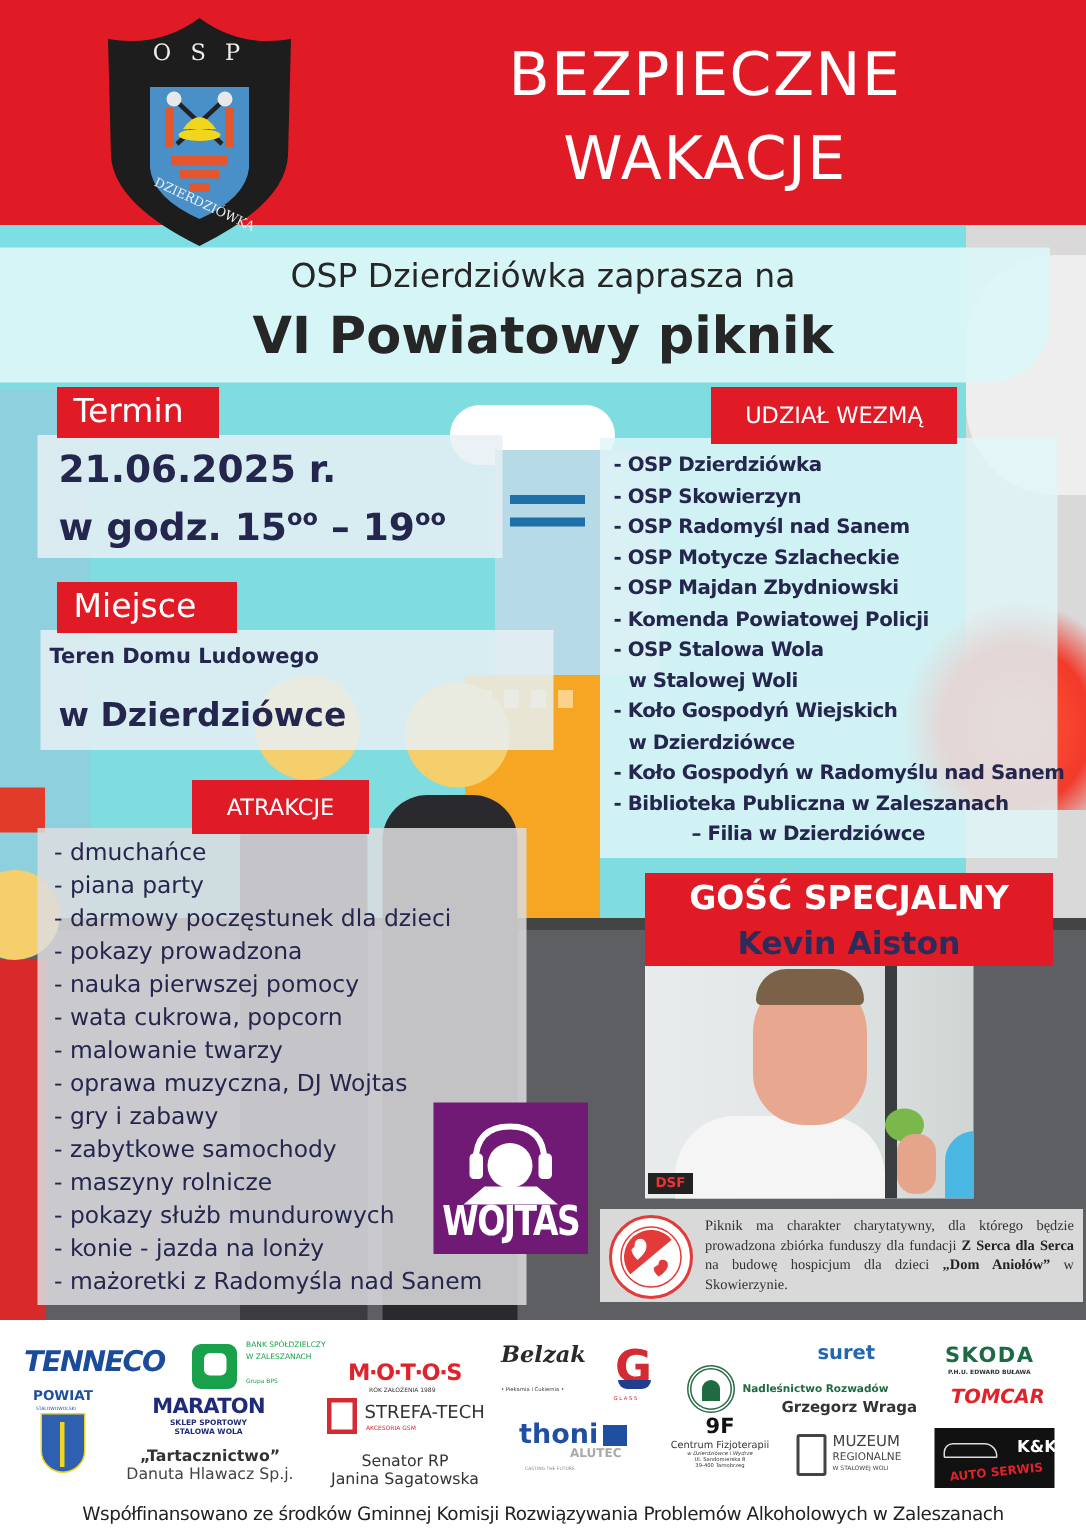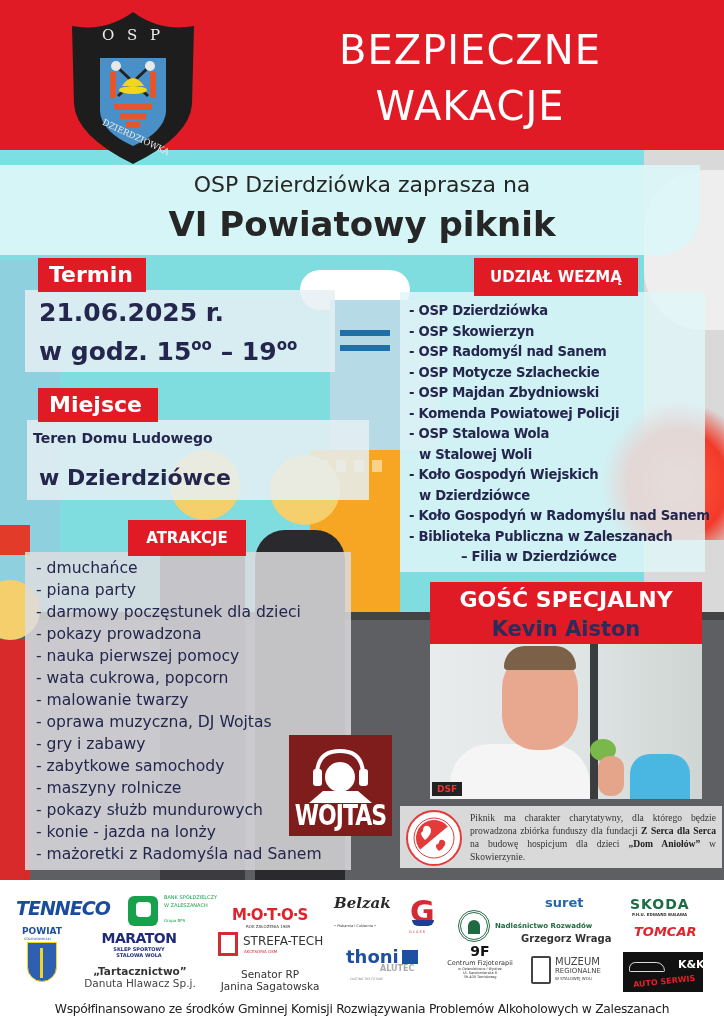--- a/index.html
+++ b/index.html
@@ -30,47 +30,47 @@
   .scene .cloud { position: absolute; background: #fff; border-radius: 40px; }
 
   
   .intro { position: absolute; left: 0; top: 165px; width: 700px; height: 90px; background: rgba(220, 246, 247, 0.92); border-radius: 0 0 40px 0; z-index: 2; }
   .intro-sub { position: absolute; left: 0; width: 724px; top: 172px; text-align: center; font-family: "DejaVu Sans", sans-serif;
     font-size: 22px; color: #262626; z-index: 3; }
   .intro-main { position: absolute; left: 0; width: 724px; top: 204px; text-align: center; font-family: "DejaVu Sans", sans-serif;
     font-size: 34px; font-weight: bold; color: #262626; z-index: 3; }
 
   
-  .chip { position: absolute; background: #e01b25; color: #fff; font-family: "DejaVu Sans", sans-serif; font-weight: bold; z-index: 4; white-space: nowrap; }
+  .chip { position: absolute; background: #e01b25; color: #fff; font-family: "DejaVu Sans", sans-serif; font-weight: normal; z-index: 4; white-space: nowrap; }
 
   
   .panel { position: absolute; z-index: 3; }
   .panel-termin { left: 25px; top: 290px; width: 310px; height: 82px; background: rgba(230, 240, 244, 0.85); }
   .big-text { position: absolute; font-family: "DejaVu Sans", sans-serif; font-weight: bold; color: #24264d; z-index: 4; white-space: nowrap; }
   .big-text sup { font-size: 15px; vertical-align: 10px; }
 
   .panel-miejsce { left: 27px; top: 420px; width: 342px; height: 80px; background: rgba(230, 240, 244, 0.85); }
 
   .panel-udzial { left: 400px; top: 292px; width: 305px; height: 280px; background: rgba(224, 246, 248, 0.84); }
   .udzial-list { position: absolute; left: 409px; top: 301px; z-index: 4; list-style: none; }
   .udzial-list li { font-family: "DejaVu Sans", sans-serif; font-size: 13.2px; color: #24264d; height: 20.5px; line-height: 20.5px; white-space: nowrap; font-weight: bold; letter-spacing: -0.3px; }
   .udzial-list li.indent { padding-left: 10px; }
   .udzial-list li.center { padding-left: 52px; }
 
   .panel-atrakcje { left: 25px; top: 552px; width: 326px; height: 318px; background: rgba(220, 220, 224, 0.86); }
   .atrakcje-list { position: absolute; left: 36px; top: 557px; z-index: 4; list-style: none; }
   .atrakcje-list li { font-family: "DejaVu Sans", sans-serif; font-size: 15.6px; color: #24264d; height: 22px; line-height: 22px; white-space: nowrap; }
 
-  .dj-logo { position: absolute; left: 289px; top: 735px; width: 103px; height: 101px; background: #7f1d1d; z-index: 5; }
+  .dj-logo { position: absolute; left: 289px; top: 735px; width: 103px; height: 101px; background: #701a75; z-index: 5; }
 
   
   .guest-box { position: absolute; left: 430px; top: 582px; width: 272px; height: 62px; background: #e01b25; z-index: 4; text-align: center; }
   .guest-title { font-family: "DejaVu Sans", sans-serif; font-weight: bold; color: #fff; font-size: 22px; line-height: 30px; padding-top: 3px; }
   .guest-name { font-family: "DejaVu Sans", sans-serif; font-weight: bold; color: #2b2c5c; font-size: 21px; line-height: 28px; }
-  .guest-photo { position: absolute; left: 430px; top: 644px; width: 272px; height: 155px; z-index: 4; overflow: hidden;
+  .guest-photo { position: absolute; left: 430px; top: 644px; width: 219px; height: 155px; z-index: 4; overflow: hidden;
     background: linear-gradient(90deg, #e9ecec 0%, #dfe4e4 55%, #cfd5d3 100%); }
 
   
   .charity { position: absolute; left: 400px; top: 806px; width: 322px; height: 62px; background: #d9d9d9; z-index: 4; }
   .charity-text { position: absolute; left: 470px; top: 811px; width: 246px; z-index: 5; font-family: Liberation Serif, serif;
     font-size: 9.6px; line-height: 13px; color: #333; text-align: justify; }
   .charity-text b { color: #222; }
   .charity-logo { position: absolute; left: 405px; top: 809px; width: 58px; height: 58px; z-index: 5; }
 
   

